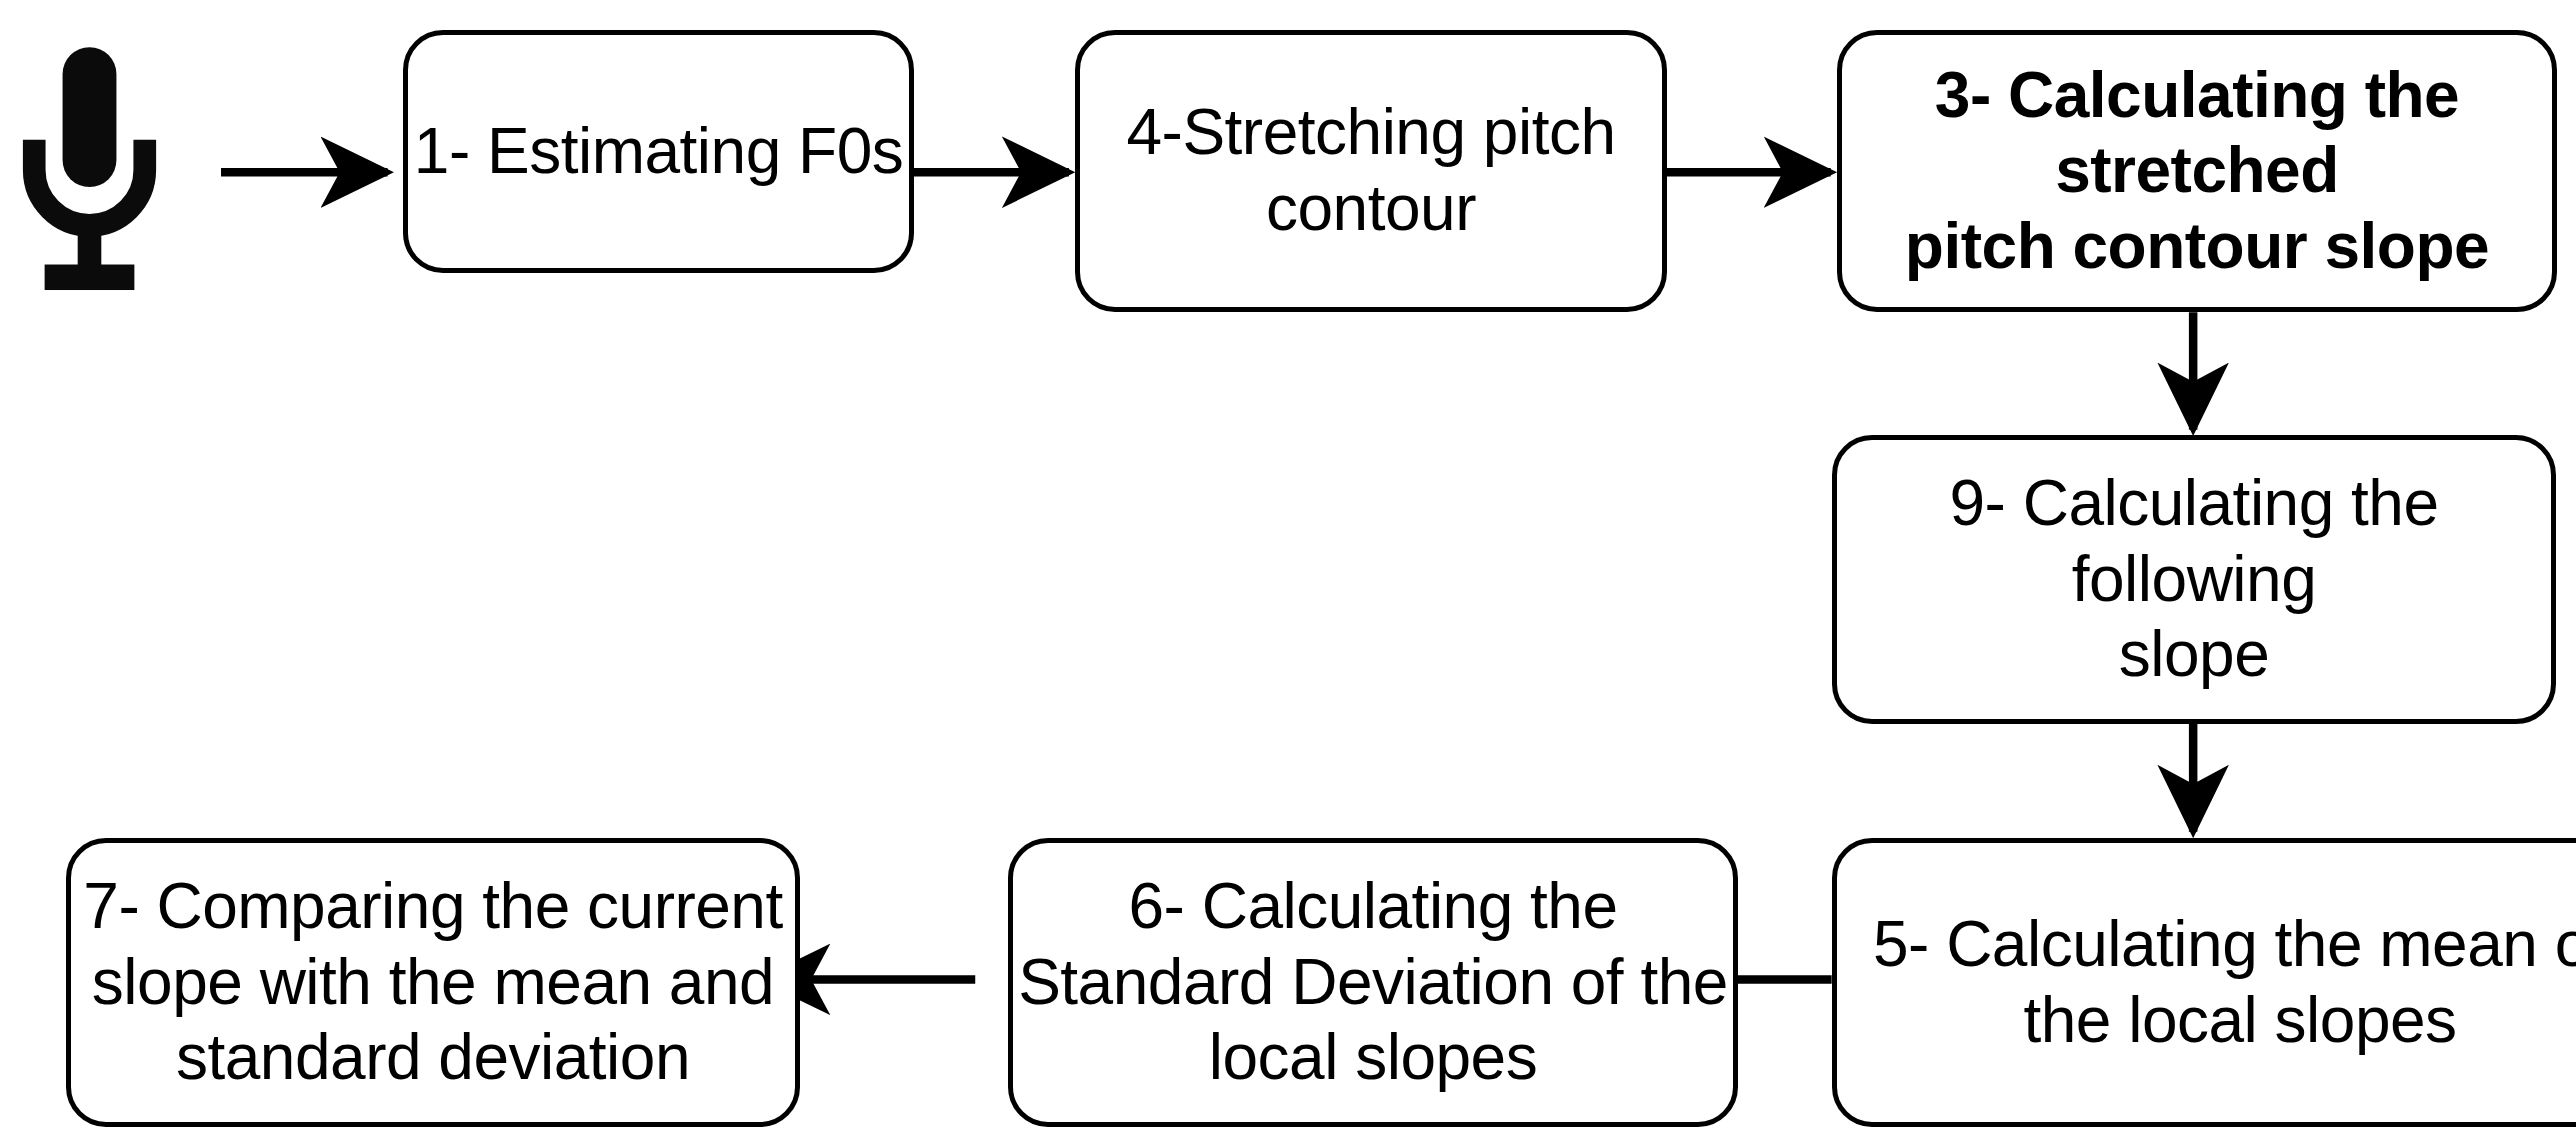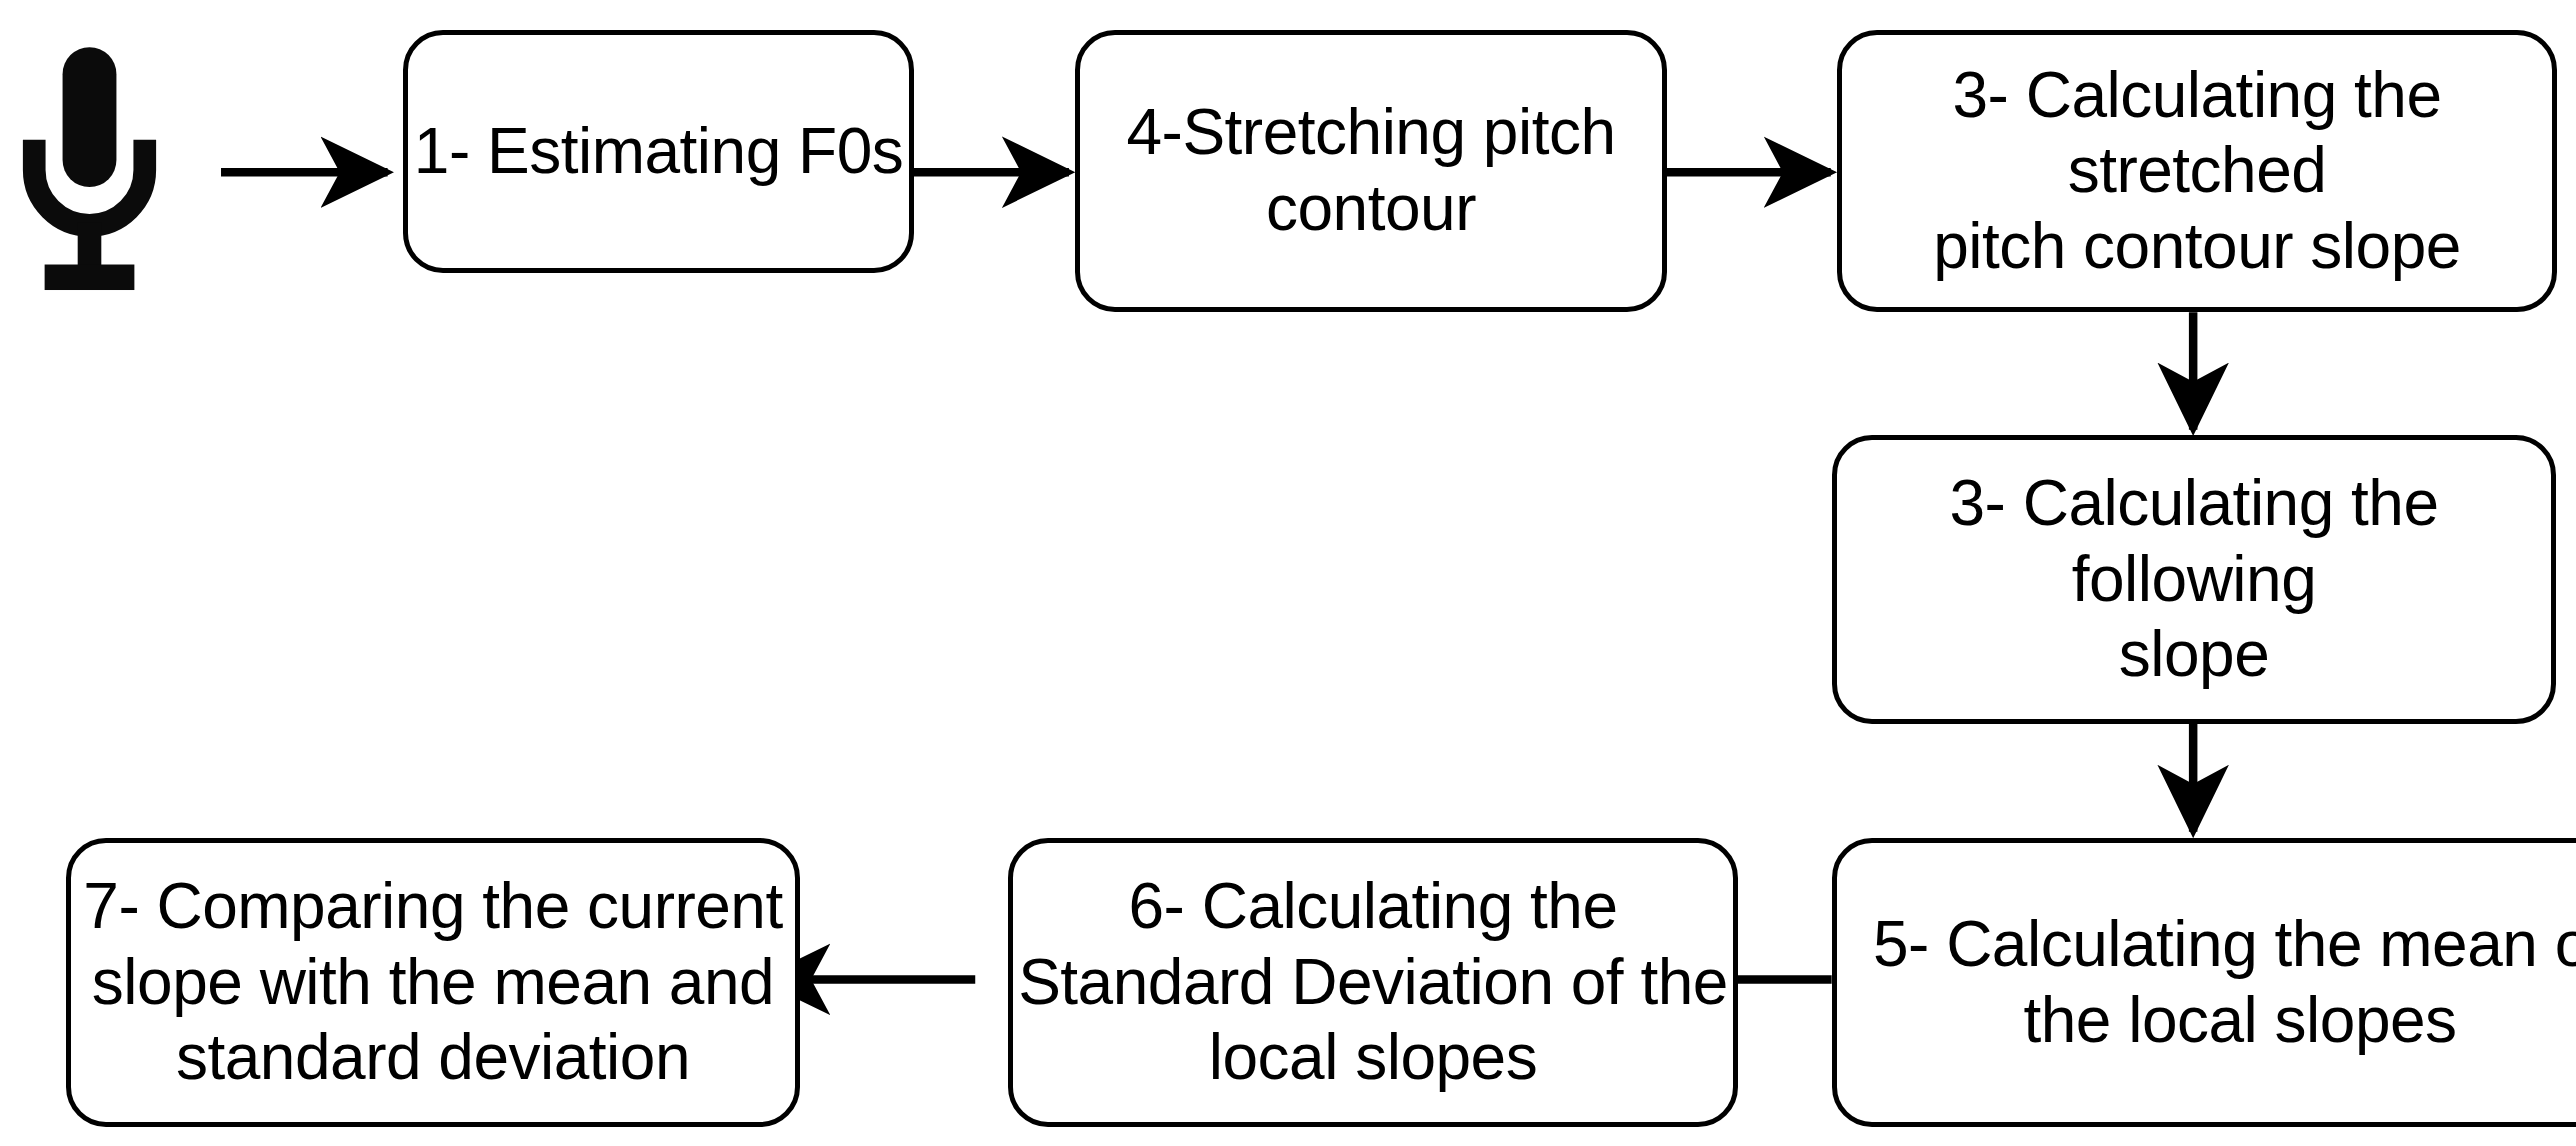--- a/index.html
+++ b/index.html
@@ -105,27 +105,27 @@
 
   <div class="node" id="node-1" style="left: 403px; top: 30px; width: 511px; height: 243px;">
     <span class="node-label">1- Estimating F0s</span>
   </div>
 
   <div class="node" id="node-2" style="left: 1075px; top: 30px; width: 592px; height: 282px;">
     <span class="node-label">4-Stretching pitch
 contour</span>
   </div>
 
-  <div class="node" id="node-3" style="left: 1837px; top: 30px; width: 720px; height: 282px;">
+  <div class="node" id="node-3" style="left: 1837px; top: 30px; width: 720px; height: 282px; font-weight: bold;">
     <span class="node-label">3- Calculating the stretched
 pitch contour slope</span>
   </div>
 
   <div class="node" id="node-4" style="left: 1832px; top: 435px; width: 724px; height: 289px;">
-    <span class="node-label">3- Calculating the following
+    <span class="node-label">9- Calculating the following
 slope</span>
   </div>
 
   <div class="node" id="node-5" style="left: 1832px; top: 838px; width: 816px; height: 289px;">
     <span class="node-label">5- Calculating the mean of
 the local slopes</span>
   </div>
 
   <div class="node" id="node-6" style="left: 975px; top: 838px; width: 730px; height: 289px; margin-left: 33px;">
     <span class="node-label">6- Calculating the

